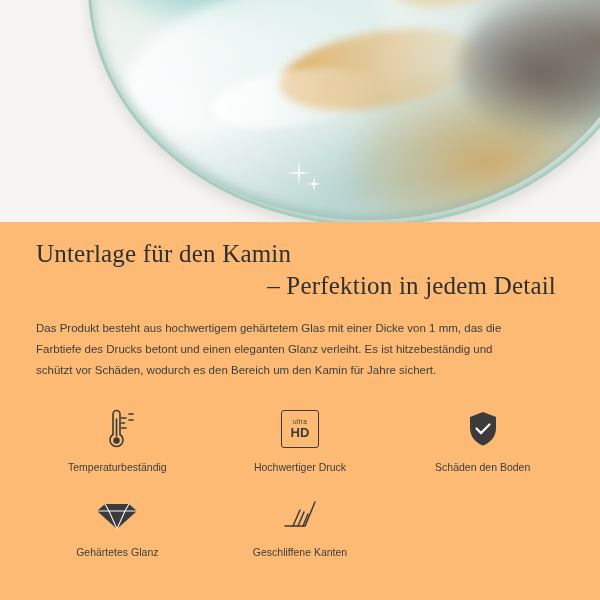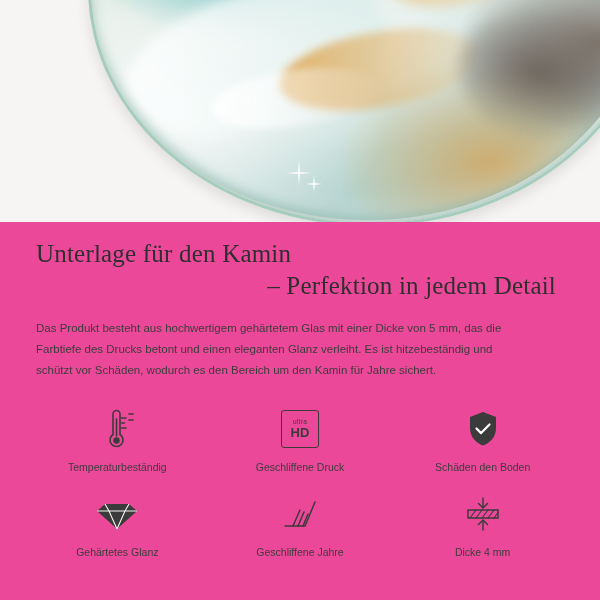--- a/index.html
+++ b/index.html
@@ -10,21 +10,21 @@
     width: 600px;
     height: 600px;
     background: #f7f6f4;
     font-family: "Liberation Sans", sans-serif;
     overflow: hidden;
   }
   .page {
     position: relative;
     width: 600px;
     height: 600px;
-    background: #ec4899;
+    background: #fdba74;
     overflow: hidden;
   }
 
   
   .hero {
     position: absolute;
     top: 0;
     left: 0;
     width: 600px;
     height: 222px;
@@ -226,21 +226,21 @@
     <div class="sparkle sp2"></div>
   </div>
 
   <div class="content">
 
     <h1 class="headline">
       <span>Unterlage für den Kamin</span>
       <span class="line2">– Perfektion in jedem Detail</span>
     </h1>
 
-    <p class="paragraph">Das Produkt besteht aus hochwertigem gehärtetem Glas mit einer Dicke von 5 mm, das die Farbtiefe des Drucks betont und einen eleganten Glanz verleiht. Es ist hitzebeständig und schützt vor Schäden, wodurch es den Bereich um den Kamin für Jahre sichert.</p>
+    <p class="paragraph">Das Produkt besteht aus hochwertigem gehärtetem Glas mit einer Dicke von 1 mm, das die Farbtiefe des Drucks betont und einen eleganten Glanz verleiht. Es ist hitzebeständig und schützt vor Schäden, wodurch es den Bereich um den Kamin für Jahre sichert.</p>
 
     <div class="features">
 
       <div class="feature">
         <div class="feature-icon">
           <svg width="40" height="44" viewBox="0 0 40 44" fill="none" stroke="#3b3b3b" stroke-width="1.6" stroke-linecap="round">
             <path d="M16 7a3.5 3.5 0 0 1 7 0v20.5a6.5 6.5 0 1 1-7 0z"></path>
             <line x1="19.5" y1="12" x2="19.5" y2="29"></line>
             <circle cx="19.5" cy="33.5" r="3.2" fill="#3b3b3b" stroke="none"></circle>
             <line x1="24.5" y1="11" x2="29" y2="11"></line>
@@ -253,21 +253,21 @@
         <div class="feature-label">Temperaturbeständig</div>
       </div>
 
       <div class="feature">
         <div class="feature-icon">
           <div class="hd-box">
             <span class="ultra">ultra</span>
             <span class="hd">HD</span>
           </div>
         </div>
-        <div class="feature-label">Geschliffene Druck</div>
+        <div class="feature-label">Hochwertiger Druck</div>
       </div>
 
       <div class="feature">
         <div class="feature-icon">
           <svg width="40" height="44" viewBox="0 0 40 44" fill="none">
             <path d="M20 5l13 5v11c0 9-6.2 15.3-13 17.4C13.2 36.3 7 30 7 21V10z" fill="#3b3b3b"></path>
             <path d="M13.5 21.5l4.6 4.6 8.4-8.6" stroke="#ffffff" stroke-width="2.2" stroke-linecap="round" stroke-linejoin="round" fill="none"></path>
           </svg>
         </div>
         <div class="feature-label">Schäden den Boden</div>
@@ -285,32 +285,19 @@
 
       <div class="feature">
         <div class="feature-icon">
           <svg width="42" height="40" viewBox="0 0 42 40" fill="none" stroke="#3b3b3b" stroke-width="1.5" stroke-linecap="round">
             <path d="M6 32h20L36 8"></path>
             <line x1="14" y1="32" x2="21" y2="16"></line>
             <line x1="19" y1="32" x2="25" y2="18"></line>
             <line x1="24" y1="32" x2="29" y2="20"></line>
           </svg>
         </div>
-        <div class="feature-label">Geschliffene Jahre</div>
-      </div>
-
-      <div class="feature">
-        <div class="feature-icon">
-          <svg width="42" height="42" viewBox="0 0 42 42" fill="none" stroke="#3b3b3b" stroke-width="1.5" stroke-linecap="round">
-            <line x1="21" y1="5" x2="21" y2="14"></line>
-            <path d="M16.5 10.5L21 15l4.5-4.5"></path>
-            <rect x="6" y="17" width="30" height="8" fill="none" stroke="#3b3b3b" stroke-width="1.5"></rect>
-            <path d="M8 25l6-8M14 25l6-8M20 25l6-8M26 25l6-8M32 25l4-5.5" stroke-width="1.1"></path>
-            <line x1="21" y1="28" x2="21" y2="37"></line>
-            <path d="M16.5 31.5L21 27l4.5 4.5"></path>
-          </svg>
-        </div>
-        <div class="feature-label">Dicke 4 mm</div>
-      </div>
+        <div class="feature-label">Geschliffene Kanten</div>
+      </div>
+
 
     </div>
   </div>
 </div>
 
 </body></html>

